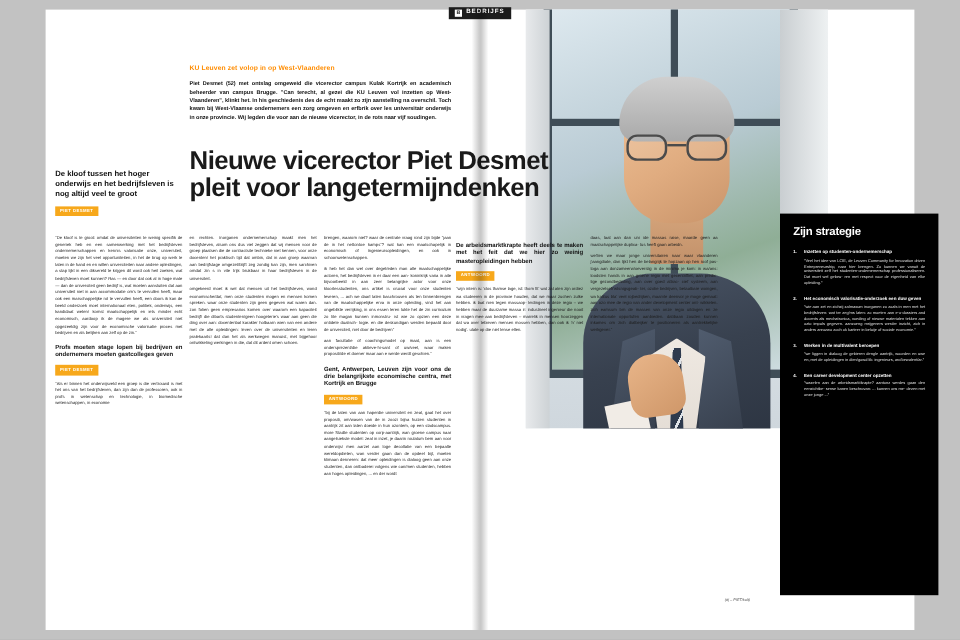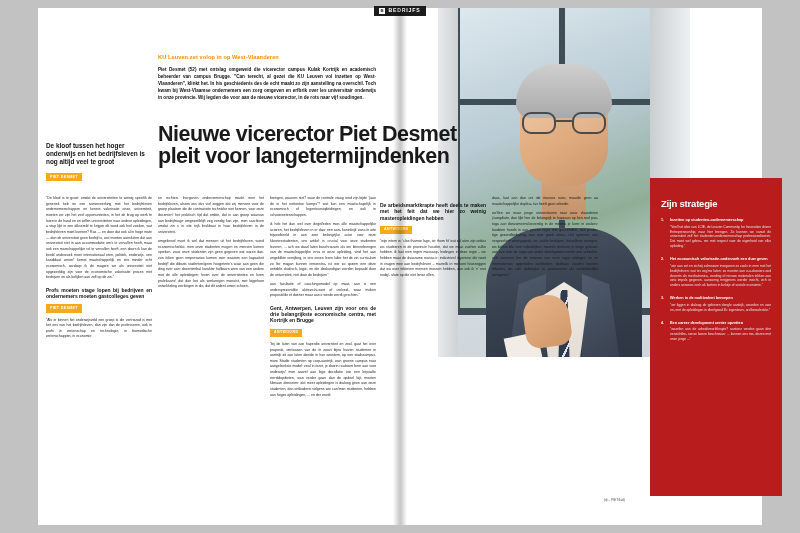--- a/index.html
+++ b/index.html
@@ -197,22 +197,22 @@
   
   #col-a { left: 46px;  top: 196px; width: 106px; }
   #col-b { left: 158px; top: 196px; width: 106px; }
   #col-c { left: 270px; top: 196px; width: 106px; }
   #col-d { left: 380px; top: 196px; width: 106px; }
   #col-e { left: 492px; top: 196px; width: 106px; }
 
   
   .panel {
     position: absolute; left: 650px; top: 178px; width: 132px; height: 318px;
-    background: #b91c1c; color: #ffffff; z-index: 25;
-    padding: 20px 11px;
+    background: #000000; color: #ffffff; z-index: 25;
+    padding: 10px 11px;
   }
   .panel h2 {
     font-size: 9.5px; font-weight: bold; margin-bottom: 9px; letter-spacing: -.2px;
   }
   .panel ol { list-style: none; counter-reset: s; }
   .panel li {
     counter-increment: s;
     position: relative; padding-left: 9px; margin-bottom: 8px;
   }
   .panel li::before {

